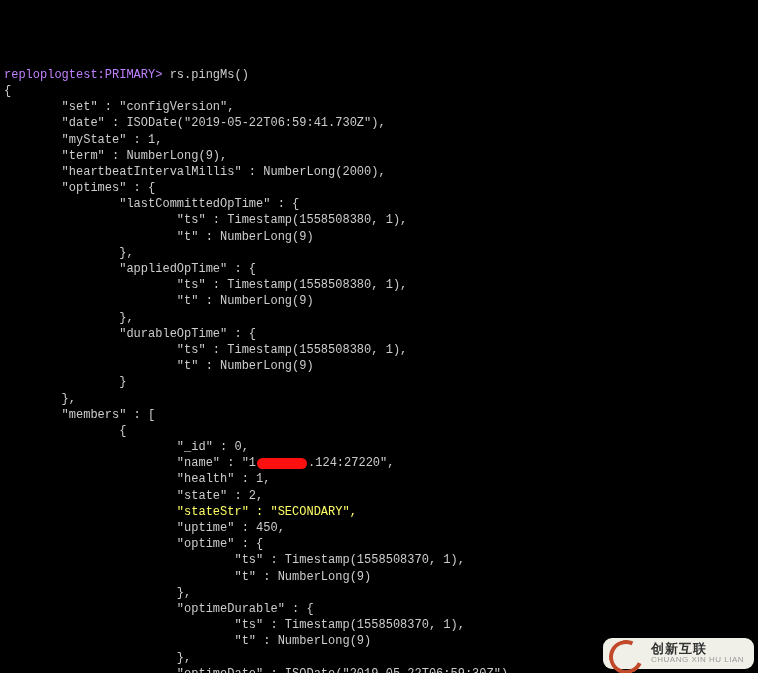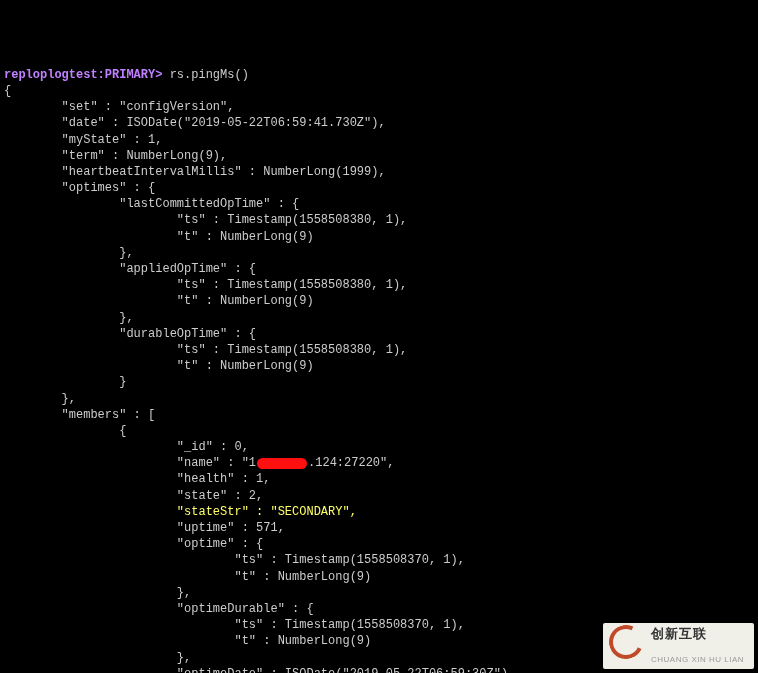--- a/index.html
+++ b/index.html
@@ -9,70 +9,70 @@
       font-family: "Consolas", "Courier New", monospace;
       font-size: 12px;
       line-height: 1.35;
       padding: 2px 4px;
       width: 758px;
       height: 673px;
       overflow: hidden;
       white-space: pre;
       position: relative;
     }
-    .purple { color: #c080ff; font-weight: bold; }
+    .purple { color: #c080ff; }
     .yellow { color: #ffff66; }
     .redact {
       background: #ff1010;
       display: inline-block;
       width: 50px;
       height: 11px;
       border-radius: 6px;
       vertical-align: middle;
       margin: 0 1px;
     }
     .watermark {
       position: absolute;
       right: 4px;
       bottom: 4px;
       background: #f0f0e8;
       color: #888;
       padding: 4px 10px 4px 48px;
       font-family: "Microsoft YaHei", sans-serif;
       font-size: 11px;
       line-height: 1.1;
-      border-radius: 2px;
+      border-radius: 9px;
       white-space: normal;
     }
     .watermark .ring {
       position: absolute;
       left: 6px;
       top: 2px;
       width: 34px;
       height: 34px;
       border: 4px solid #c04a2a;
       border-right-color: transparent;
       border-radius: 50%;
       transform: rotate(-20deg);
     }
     .watermark .wtitle { color: #333; font-weight: bold; font-size: 13px; letter-spacing: 1px; }
-    .watermark .wsub { color: #999; font-size: 8px; letter-spacing: 0.5px; margin-top: 15px; }
+    .watermark .wsub { color: #999; font-size: 8px; letter-spacing: 0.5px; }
   </style>
 </head>
 <body>
 
 
 
 <div><span class="purple">reploplogtest:PRIMARY&gt;</span> <span>rs.pingMs()</span>
 {
         "set" : "<span>configVersion</span>",
         "date" : <span>ISODate("2019-05-22T06:59:41.730Z")</span>,
         "myState" : <span>1</span>,
         "term" : <span>NumberLong(9)</span>,
-        "heartbeatIntervalMillis" : <span>NumberLong(1999)</span>,
+        "heartbeatIntervalMillis" : <span>NumberLong(2000)</span>,
         "optimes" : {
                 "lastCommittedOpTime" : {
                         "ts" : <span>Timestamp(1558508380, 1)</span>,
                         "t" : <span>NumberLong(9)</span>
                 },
                 "appliedOpTime" : {
                         "ts" : <span>Timestamp(1558508380, 1)</span>,
                         "t" : <span>NumberLong(9)</span>
                 },
                 "durableOpTime" : {
@@ -80,21 +80,21 @@
                         "t" : <span>NumberLong(9)</span>
                 }
         },
         "members" : [
                 {
                         "_id" : <span>0</span>,
                         "name" : "1<span class="redact"></span><span>.124:27220</span>",
                         "health" : <span>1</span>,
                         "state" : <span>2</span>,
                         <span class="yellow">"stateStr" : "<span>SECONDARY</span>",</span>
-                        "uptime" : <span>571</span>,
+                        "uptime" : <span>450</span>,
                         "optime" : {
                                 "ts" : <span>Timestamp(1558508370, 1)</span>,
                                 "t" : <span>NumberLong(9)</span>
                         },
                         "optimeDurable" : {
                                 "ts" : <span>Timestamp(1558508370, 1)</span>,
                                 "t" : <span>NumberLong(9)</span>
                         },
                         "optimeDate" : <span>ISODate("2019-05-22T06:59:30Z")</span>,
                         "optimeDurableDate" : ,

